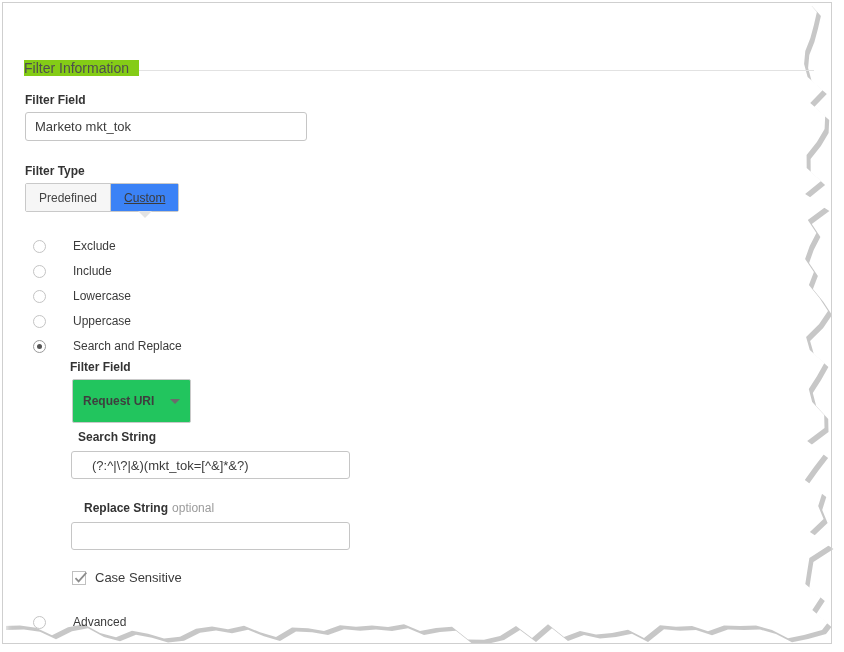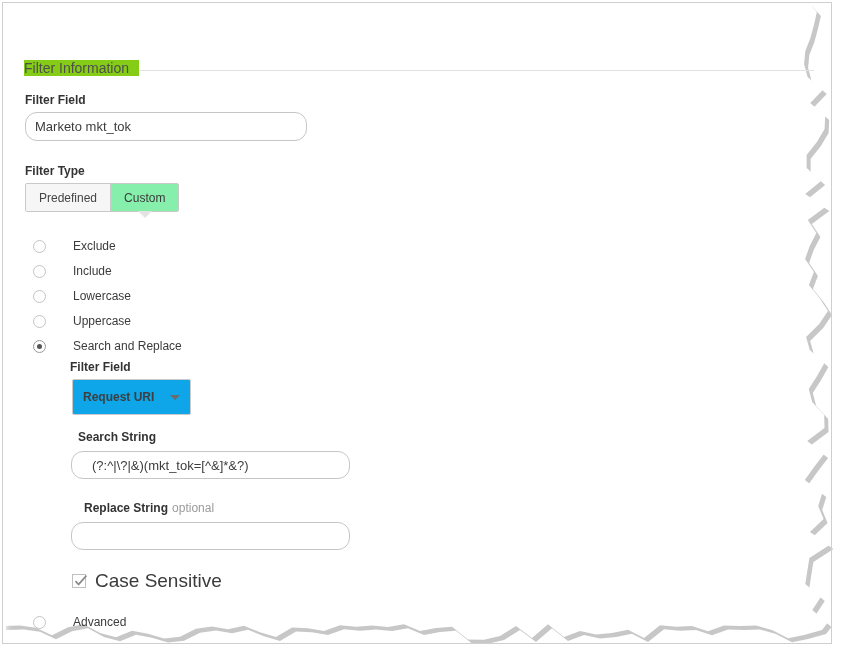--- a/index.html
+++ b/index.html
@@ -118,21 +118,21 @@
   .text-input {
     position: absolute;
     box-sizing: border-box;
     border: 1px solid #c6c6c6;
     background: #ffffff;
     font-family: "Liberation Sans", sans-serif;
     font-size: 13px;
     color: #3c3c3c;
     padding: 0 9px;
     outline: none;
-    border-radius: 12px;
+    border-radius: 3px;
   }
   .text-input::placeholder { color: #b0b0b0; }
 
   
   .seg-group {
     position: absolute;
     left: 23px;
     top: 181px;
     display: flex;
     height: 29px;
@@ -147,21 +147,21 @@
     justify-content: center;
     padding: 0 13px;
     font-size: 12px;
     color: #444;
     background: #f6f6f6;
     cursor: pointer;
     position: relative;
     white-space: nowrap;
   }
   .seg + .seg { border-left: 1px solid #c9c9c9; }
-  .seg.selected { background: #86efac; color: #3b3b3b; }
+  .seg.selected { background: #3b82f6; color: #3b3b3b; text-decoration: underline; }
   .seg.selected .pointer {
     position: absolute;
     left: 50%;
     bottom: -7px;
     margin-left: -7px;
     width: 0; height: 0;
     border-left: 7px solid transparent;
     border-right: 7px solid transparent;
     border-top: 7px solid #e3e3e3;
   }
@@ -211,26 +211,26 @@
     font-size: 12px;
     color: #3b3b3b;
     white-space: nowrap;
   }
 
   
   .dropdown {
     position: absolute;
     left: 70px;
     top: 377px;
-    height: 36px;
+    height: 44px;
     min-width: 98px;
     box-sizing: border-box;
     border: 1px solid #c9c9c9;
     border-radius: 2px;
-    background: #0ea5e9;
+    background: #22c55e;
     display: flex;
     align-items: center;
     padding: 0 10px;
     cursor: pointer;
   }
   .dropdown .dd-value {
     font-size: 12px;
     color: #3e3e3e;
     font-weight: bold;
     white-space: nowrap;
@@ -262,21 +262,21 @@
     flex: none;
   }
   .check-row.checked .check-box svg { display: block; }
   .check-box svg {
     display: none;
     position: absolute;
     left: 0; top: -2px;
   }
   .check-label {
     margin-left: 9px;
-    font-size: 19px;
+    font-size: 13px;
     color: #3b3b3b;
     white-space: nowrap;
   }
 </style>
 </head>
 <body>
 
 <div id="screen">
 
   <div id="sheet-shadow" style="--tear: 0px 0px, 806px 0px, 814.9px 10px, 811.9px 23px, 808.4px 36px, 803.3px 49px, 802.1px 62px, 805.6px 75px, 820.8px 88px, 808.2px 101px, 823.2px 114px, 822.6px 127px, 814.9px 140px, 804.6px 153px, 804.7px 166px, 819.1px 179px, 803.1px 192px, 823.4px 205px, 805.8px 218px, 814.4px 231px, 807.7px 244px, 803.1px 257px, 811.9px 270px, 806.9px 283px, 817.5px 296px, 826.0px 309px, 817.2px 322px, 804.1px 335px, 807.8px 348px, 822.4px 361px, 815.1px 374px, 806.8px 387px, 810.2px 400px, 822.2px 413px, 822.5px 426px, 805.2px 439px, 822.1px 452px, 812.1px 465px, 802.8px 478px, 820.3px 491px, 816.2px 504px, 821.6px 517px, 807.9px 530px, 827.5px 543px, 807.4px 556px, 805.3px 569px, 803.3px 582px, 818.8px 595px, 810.3px 608px, 825.5px 621px, 820.0px 628px, 802px 633.0px, 786px 636.2px, 770px 628.0px, 754px 623.5px, 738px 624.1px, 722px 623.5px, 706px 629.3px, 690px 623.9px, 674px 624.7px, 658px 623.2px, 642px 636.0px, 626px 627.8px, 610px 631.1px, 594px 632.6px, 578px 629.1px, 562px 635.1px, 546px 622.3px, 530px 636.1px, 514px 623.9px, 498px 634.0px, 482px 637.7px, 466px 637.4px, 450px 624.7px, 434px 626.0px, 418px 628.9px, 402px 622.2px, 386px 624.9px, 370px 623.4px, 354px 624.7px, 338px 623.3px, 322px 628.9px, 306px 626.3px, 290px 625.4px, 274px 635.1px, 258px 630.3px, 242px 623.7px, 226px 627.3px, 210px 624.6px, 194px 626.7px, 178px 634.7px, 162px 636.6px, 146px 631.7px, 130px 628.8px, 114px 635.3px, 98px 631.1px, 82px 622.3px, 66px 625.3px, 50px 633.2px, 34px 625.7px, 18px 623.5px, 0px 624.0px;"></div>

